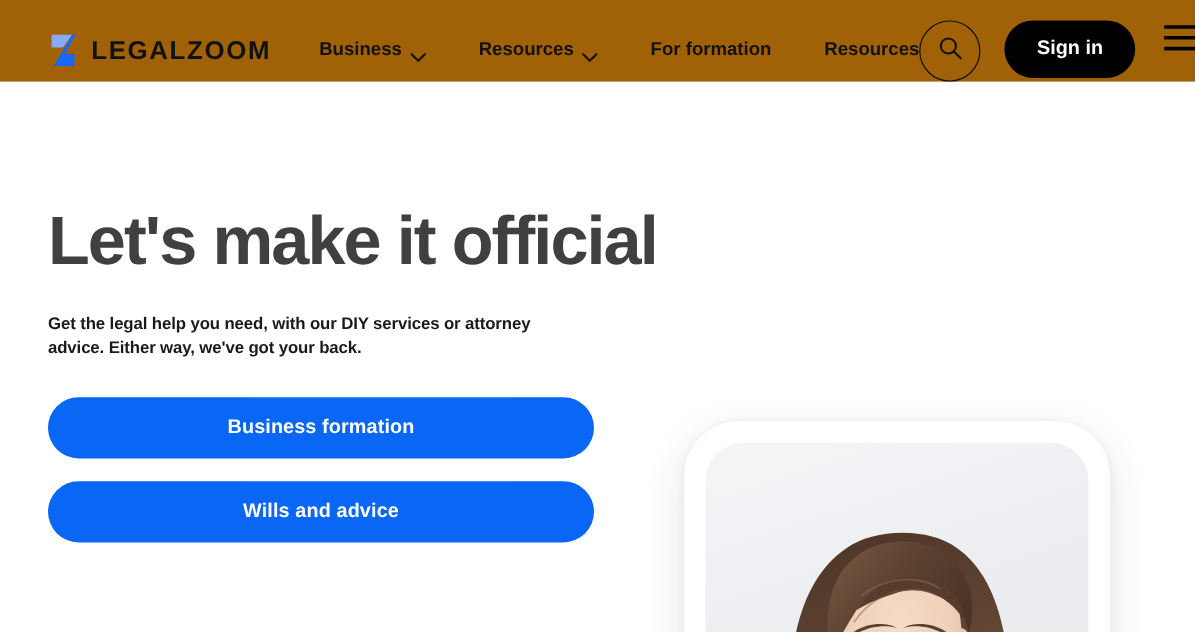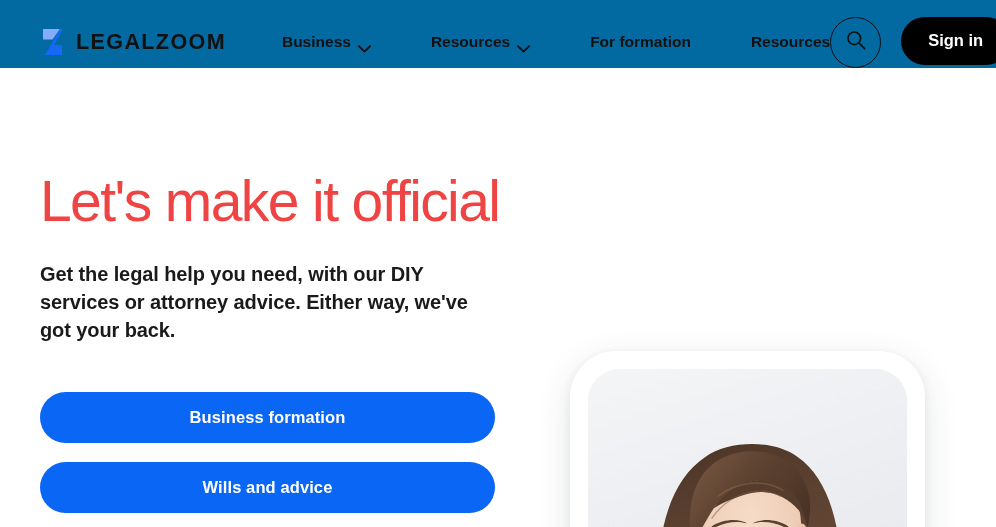--- a/index.html
+++ b/index.html
@@ -12,21 +12,21 @@
     -webkit-font-smoothing:antialiased;
   }
 
   
   .header {
     position:relative;
     height:68px;
     display:flex;
     align-items:center;
     padding:16px 18px 0 40px;
-    background:#0369a1;
+    background:#a16207;
   }
 
   .logo-wrap {
     display:flex;
     align-items:center;
     gap:10px;
     cursor:pointer;
     flex:0 0 auto;
   }
   .logo-mark {
@@ -53,21 +53,20 @@
     display:flex;
     align-items:center;
     gap:7px;
     font-size:15.5px;
     font-weight:700;
     color:#121212;
     cursor:pointer;
     padding:6px 0;
     margin-right:44px;
     white-space:nowrap;
-    margin-left:16px;
   }
   .nav-item:last-child { margin-right:0;justify-content:center; }
   .chev {
     width:13px; height:8px;
     display:inline-block;
     position:relative;
     top:1px;
   }
 
   .header-right {
@@ -128,38 +127,38 @@
   .hero-left {
     position:absolute;
     left:40px;
     top:104px;
     width:500px;
   }
 
   .headline {
     font-size:57px;
     line-height:1.03;
-    font-weight:400;
+    font-weight:700;
     letter-spacing:-1.6px;
-    color:#ef4444;
+    color:#404040;
     white-space:nowrap;
   }
 
   .subhead {
     margin-top:29px;
-    font-size:20px;
+    font-size:14px;
     line-height:1.42;
     font-weight:700;
     color:#1a1a1a;
     width:445px;
     letter-spacing:-0.1px;
   }
 
   .cta-group {
-    margin-top:47px;
+    margin-top:32px;
     display:flex;
     flex-direction:column;
     gap:19px;
     width:455px;
   }
   .cta {
     display:flex;
     align-items:center;
     justify-content:center;
     height:51px;

